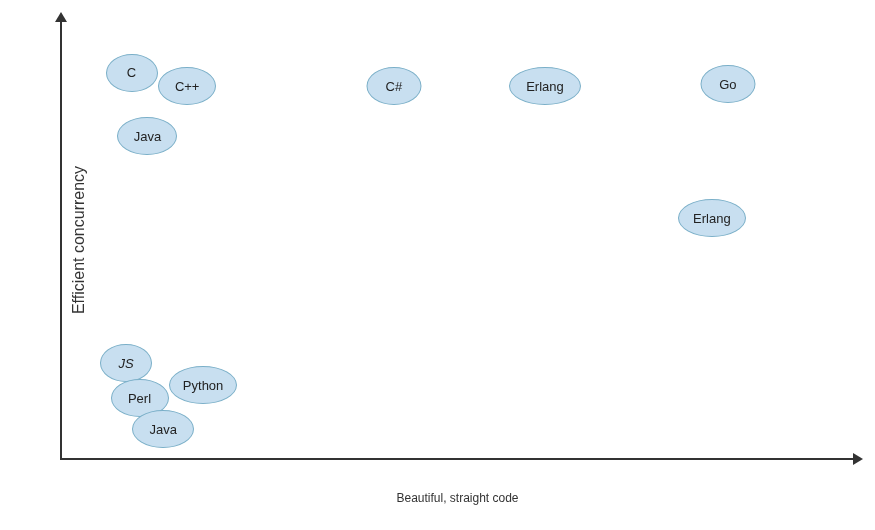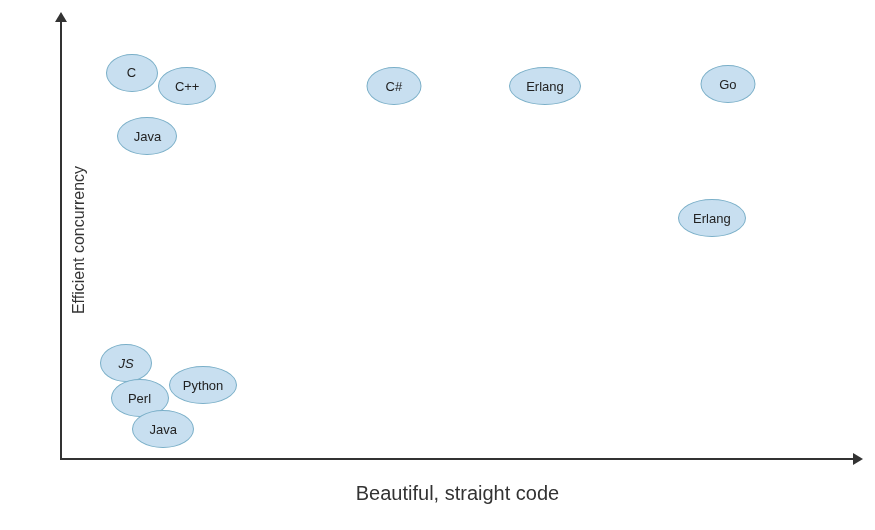--- a/index.html
+++ b/index.html
@@ -59,21 +59,21 @@
       border-right: 6px solid transparent;
       border-bottom: 10px solid #333;
     }
     
     .x-label {
       position: absolute;
       bottom: 25px;
       left: 60px;
       right: 20px;
       text-align: center;
-      font-size: 20px;
+      font-size: 12px;
       color: #333;
     }
     .y-label {
       position: absolute;
       left: 5px;
       top: 20px;
       bottom: 70px;
       display: flex;
       align-items: center;
       justify-content: center;

